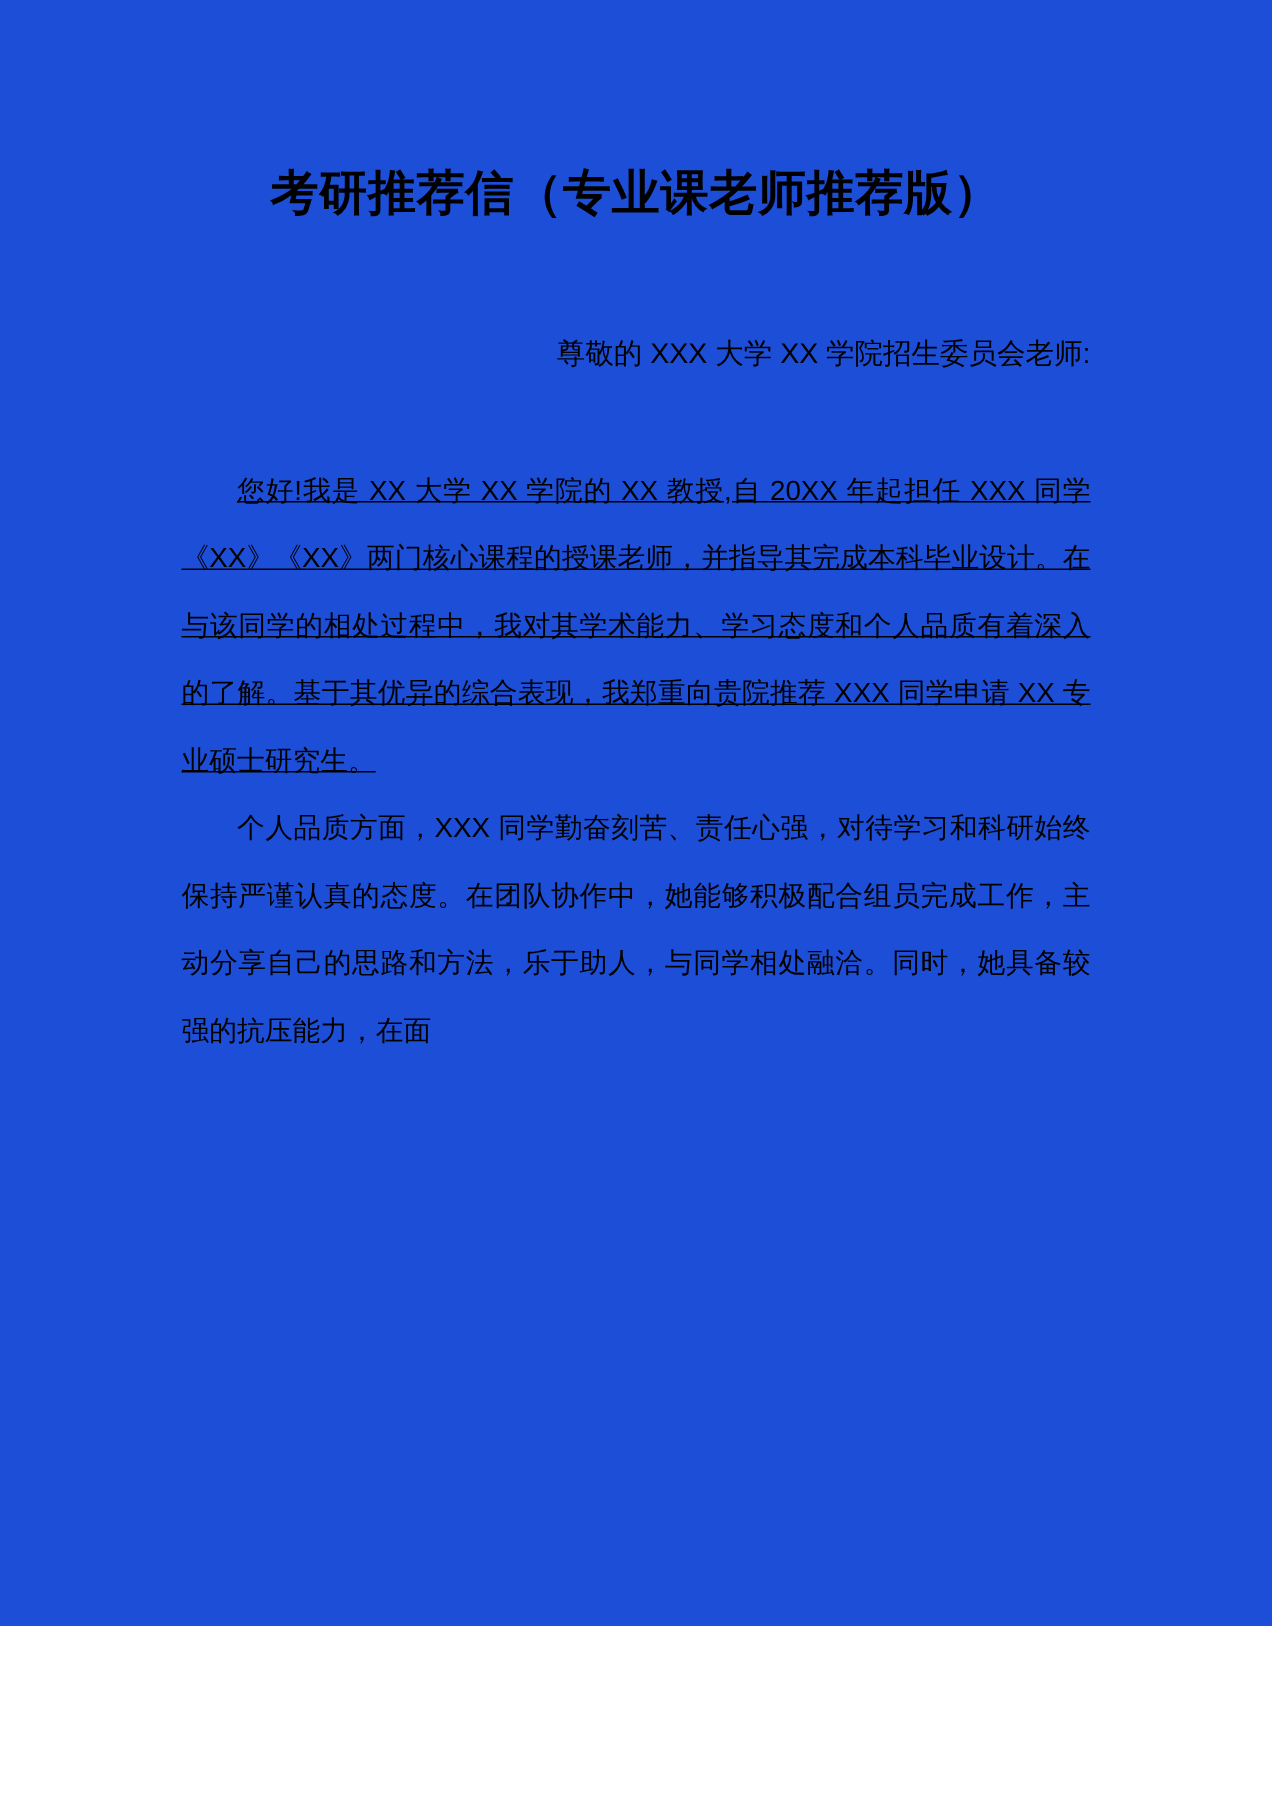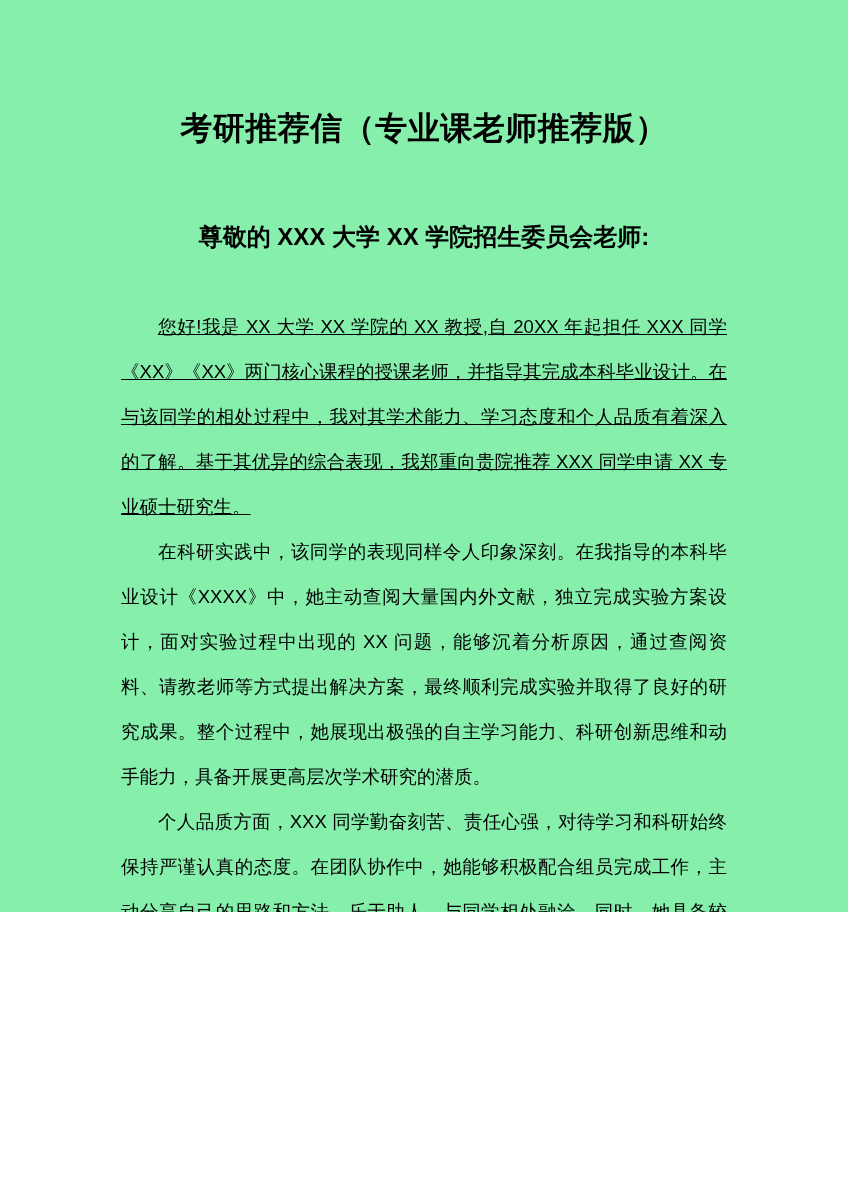--- a/index.html
+++ b/index.html
@@ -9,41 +9,41 @@
   }
   body {
     width: 848px;
     height: 1200px;
     overflow: hidden;
     font-family: "Liberation Sans", sans-serif;
     color: #000000;
   }
   .page {
     width: 848px;
-    height: 912px;
-    background: #86efac;
+    height: 1084px;
+    background: #1d4ed8;
     box-sizing: border-box;
     padding: 0 121px;
     overflow: hidden;
   }
   .doc-title {
     margin: 104px 0 0 0;
     text-align: center;
     font-size: 32px;
     font-weight: 700;
     line-height: 48px;
     letter-spacing: 0.5px;
     white-space: nowrap;
   }
   .salutation {
     margin: 62px 0 0 0;
-    font-size: 24px;
-    font-weight: 700;
+    font-size: 19px;
+    font-weight: 400;
     line-height: 45px;
-    text-align: center;
+    text-align: right;
   }
   .body-text p {
     margin: 0;
     font-size: 18.5px;
     font-weight: 400;
     line-height: 45px;
     text-align: justify;
     text-justify: inter-ideograph;
     text-indent: 37px;
     word-break: break-all;
@@ -56,16 +56,15 @@
 </head>
 <body>
 
 <div class="page">
   <h1 class="doc-title">考研推荐信（专业课老师推荐版）</h1>
 
   <p class="salutation">尊敬的 XXX 大学 XX 学院招生委员会老师:</p>
 
   <div class="body-text">
     <p class="first-para">您好!我是 XX 大学 XX 学院的 XX 教授,自 20XX 年起担任 XXX 同学《XX》《XX》两门核心课程的授课老师，并指导其完成本科毕业设计。在与该同学的相处过程中，我对其学术能力、学习态度和个人品质有着深入的了解。基于其优异的综合表现，我郑重向贵院推荐 XXX 同学申请 XX 专业硕士研究生。</p>
-    <p>在科研实践中，该同学的表现同样令人印象深刻。在我指导的本科毕业设计《XXXX》中，她主动查阅大量国内外文献，独立完成实验方案设计，面对实验过程中出现的 XX 问题，能够沉着分析原因，通过查阅资料、请教老师等方式提出解决方案，最终顺利完成实验并取得了良好的研究成果。整个过程中，她展现出极强的自主学习能力、科研创新思维和动手能力，具备开展更高层次学术研究的潜质。</p>
     <p>个人品质方面，XXX 同学勤奋刻苦、责任心强，对待学习和科研始终保持严谨认真的态度。在团队协作中，她能够积极配合组员完成工作，主动分享自己的思路和方法，乐于助人，与同学相处融洽。同时，她具备较强的抗压能力，在面</p>
   </div>
 </div>
 
 </body></html>

